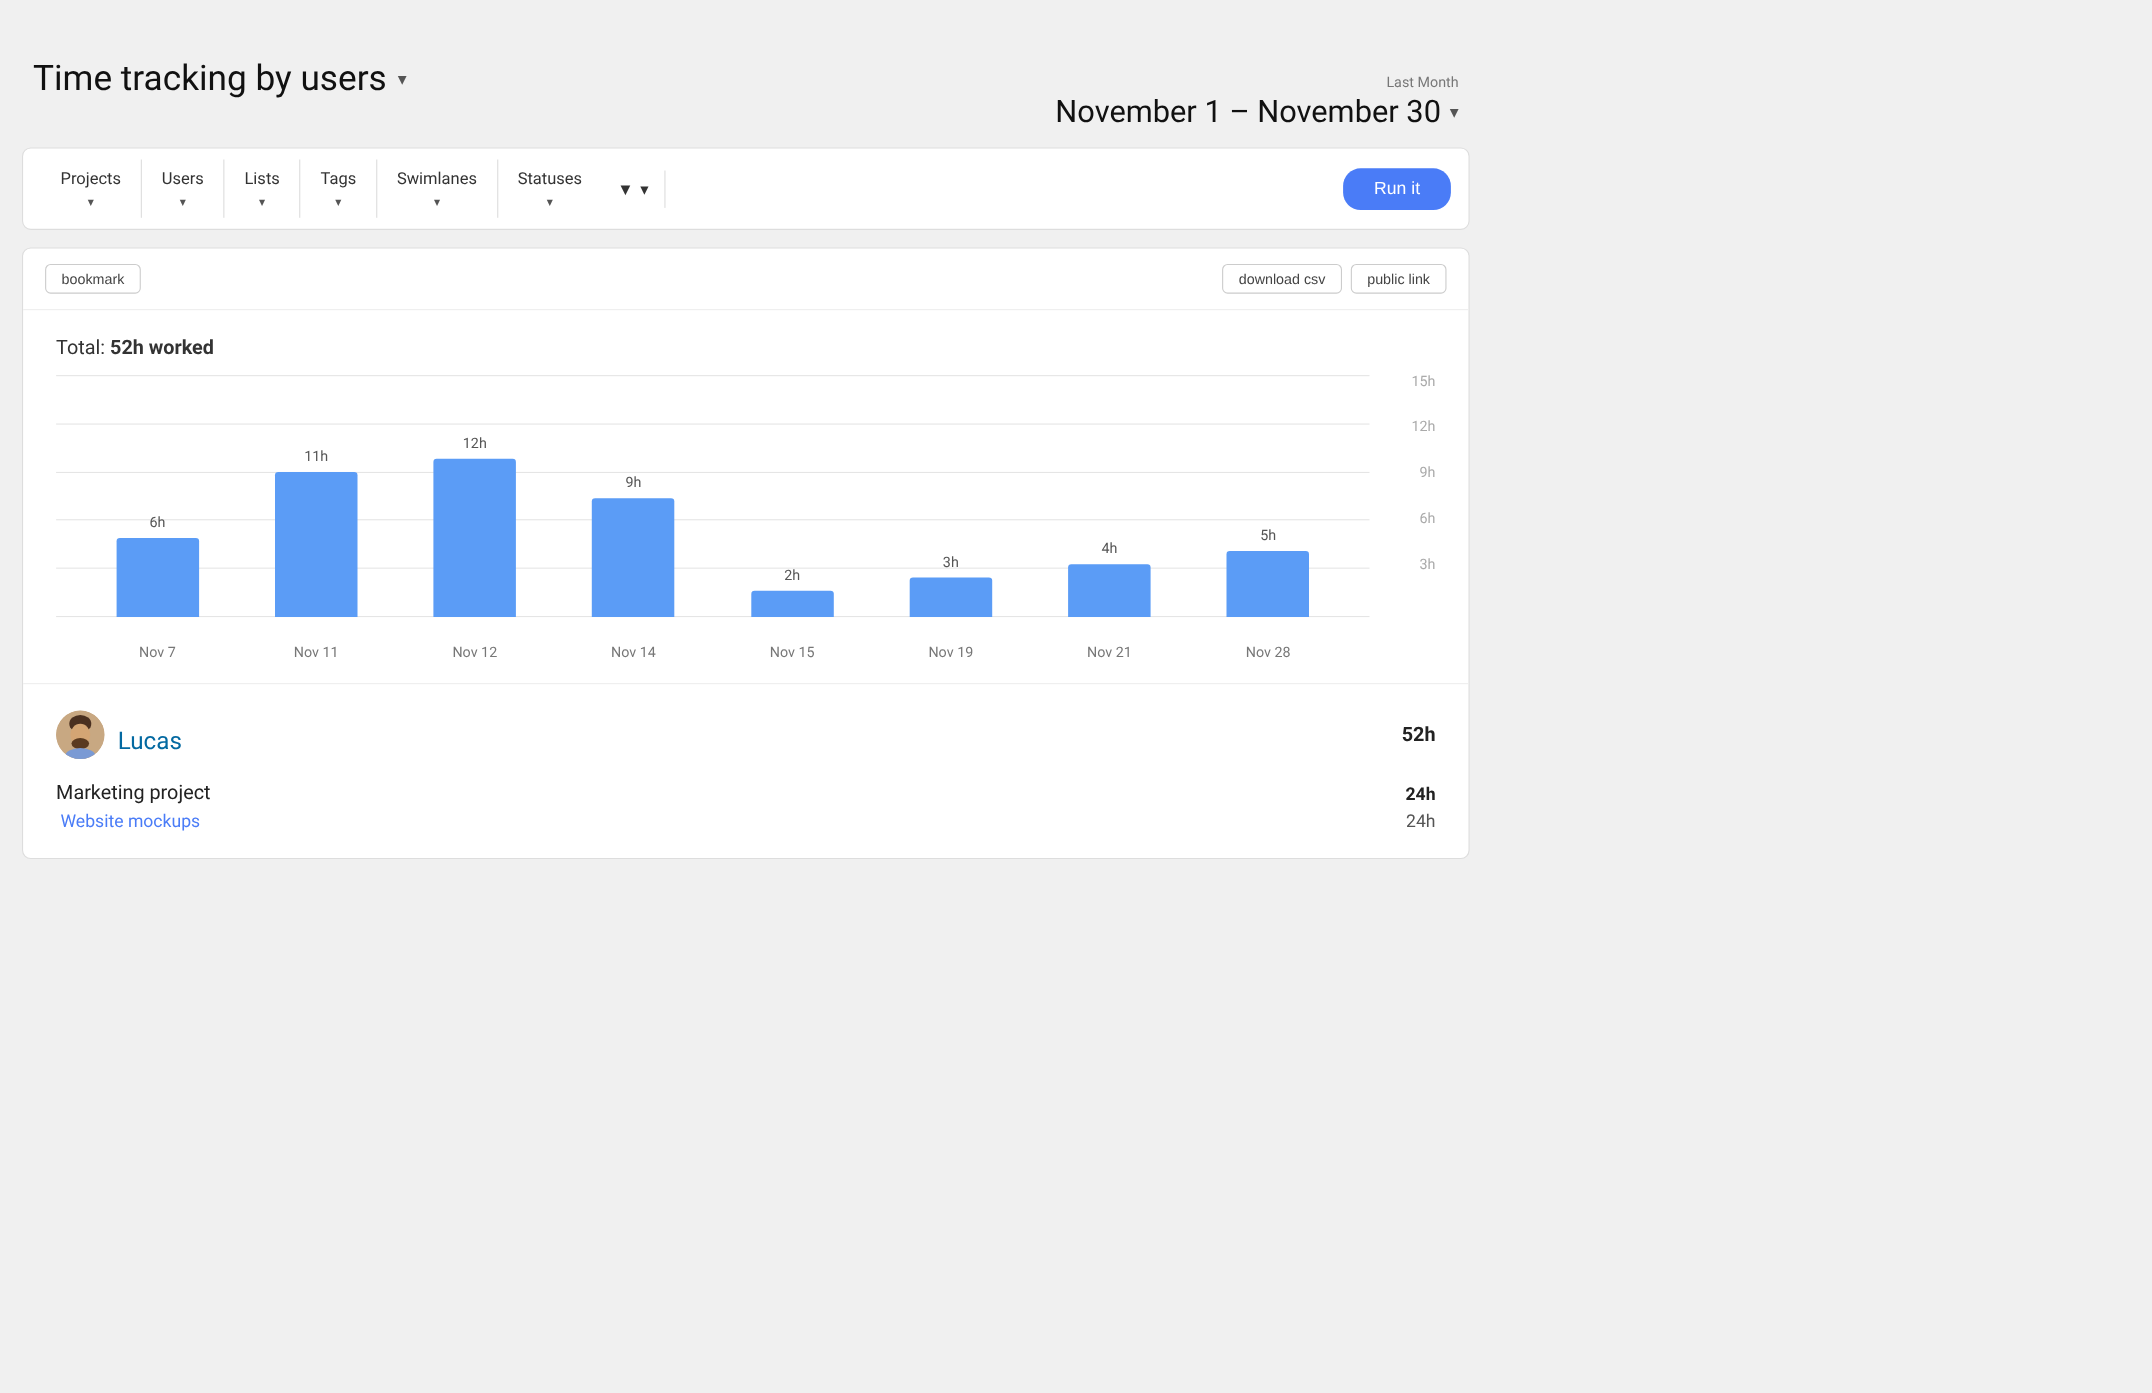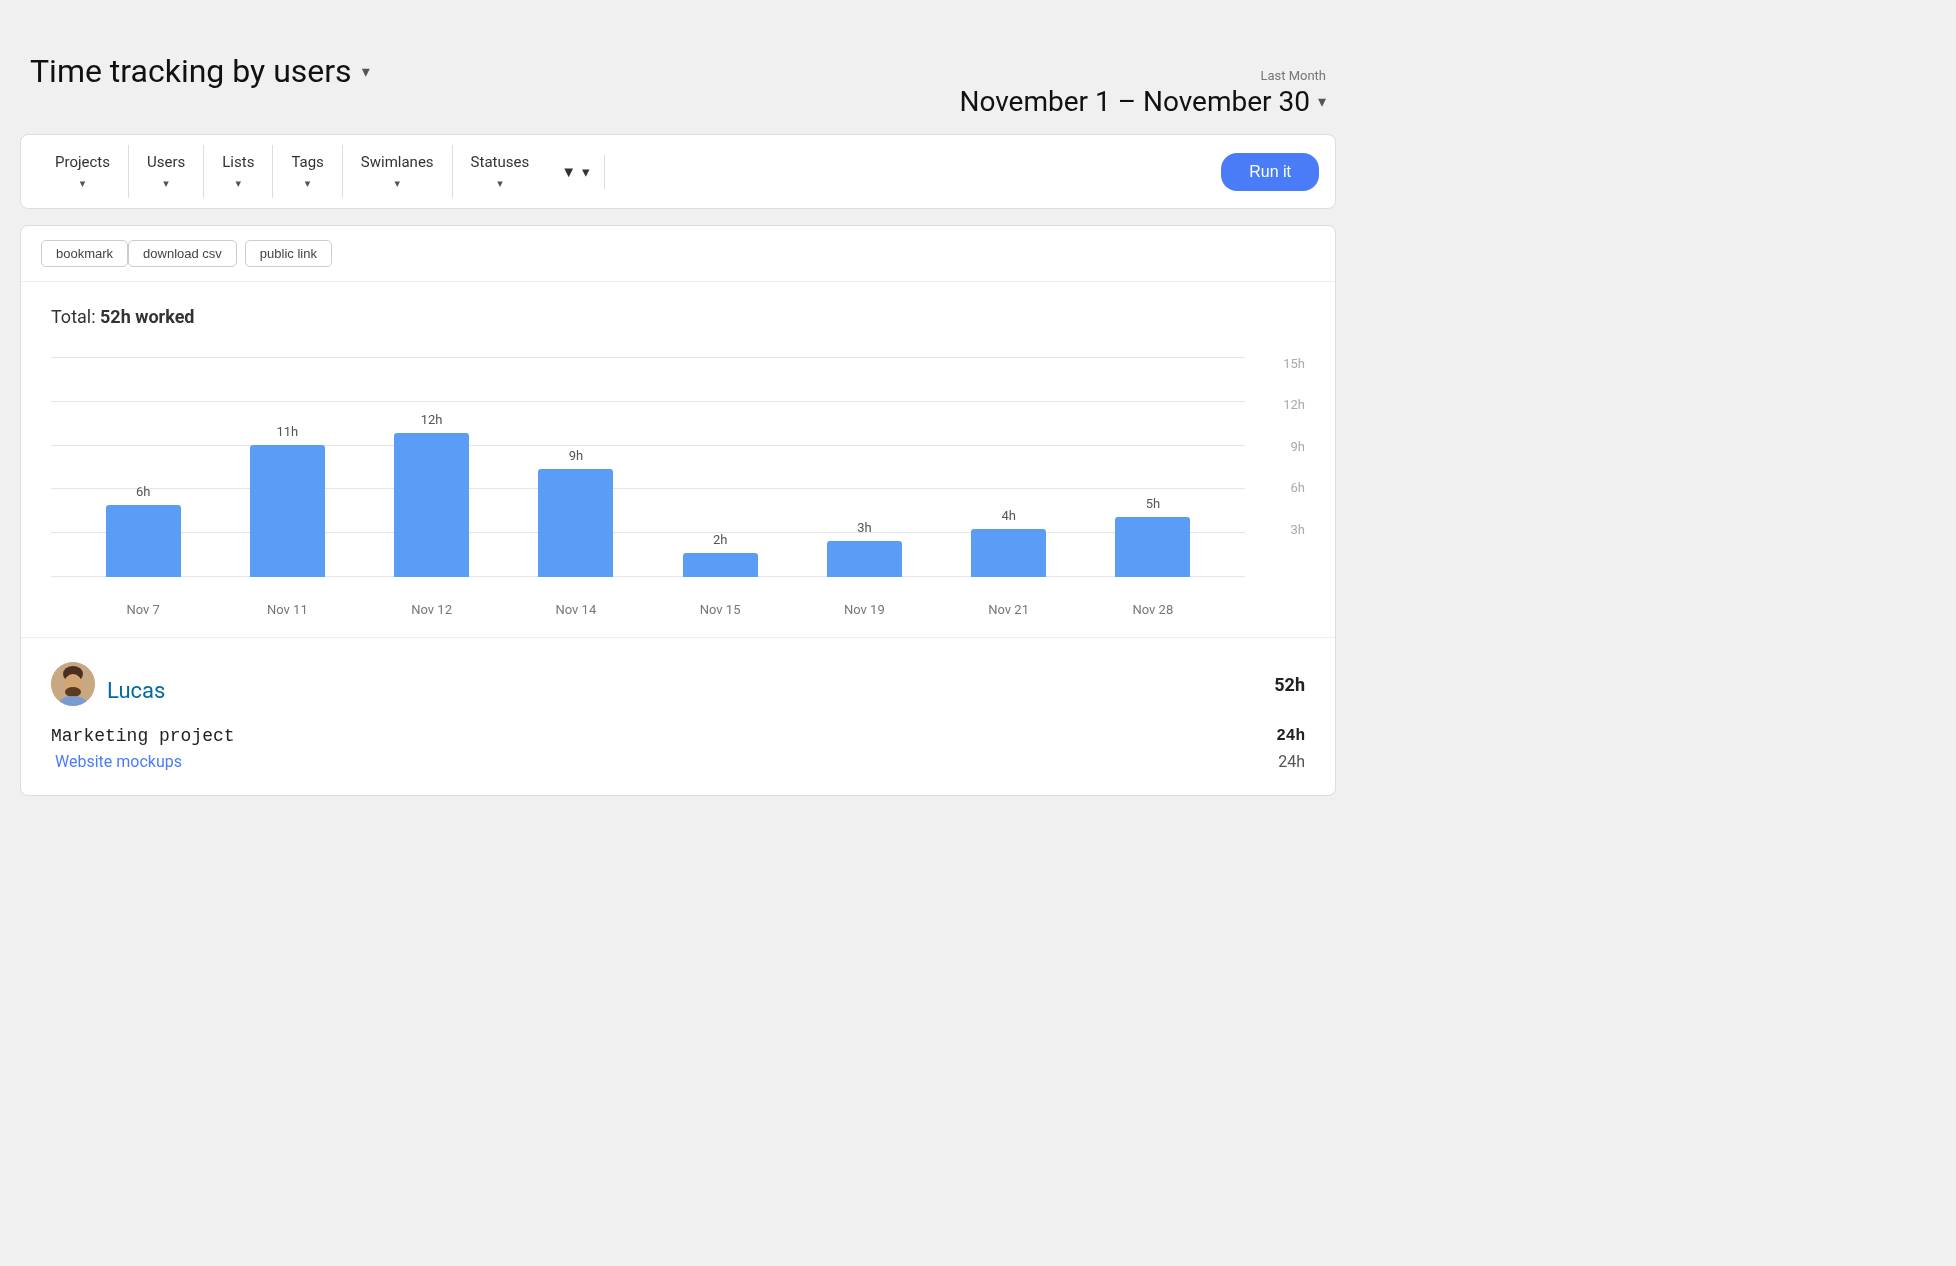--- a/index.html
+++ b/index.html
@@ -114,20 +114,21 @@
       border: 1px solid #ddd;
       border-radius: 8px;
       margin: 0 20px;
       padding: 0;
     }
 
     
     .action-bar {
       display: flex;
       align-items: center;
+      justify-content: space-between;
       padding: 14px 20px;
       border-bottom: 1px solid #eee;
     }
     .action-bar-left, .action-bar-right {
       display: flex;
       gap: 8px;
     }
     .action-btn {
       border: 1px solid #ccc;
       background: #fff;
@@ -138,21 +139,21 @@
       cursor: pointer;
     }
 
     
     .chart-section {
       padding: 24px 30px 10px 30px;
     }
     .total-label {
       font-size: 18px;
       color: #333;
-      margin-bottom: 30px;
+      margin-bottom: 14px;
     }
     .total-label strong {
       font-weight: 700;
     }
 
     
     .chart-wrapper {
       position: relative;
       height: 260px;
       margin-bottom: 10px;
@@ -266,24 +267,23 @@
     .user-hours {
       font-size: 18px;
       font-weight: 700;
       color: #222;
       margin-left: 24px;
     }
 
     
     .project-row {
       display: flex;
-      align-items: center;
+      align-items: flex-end;
       justify-content: space-between;
       margin-bottom: 6px;
-      font-family: Liberation Mono, monospace;
     }
     .project-name {
       font-size: 18px;
       color: #222;
     }
     .project-hours {
       font-size: 16px;
       font-weight: 700;
       color: #222;
     }

